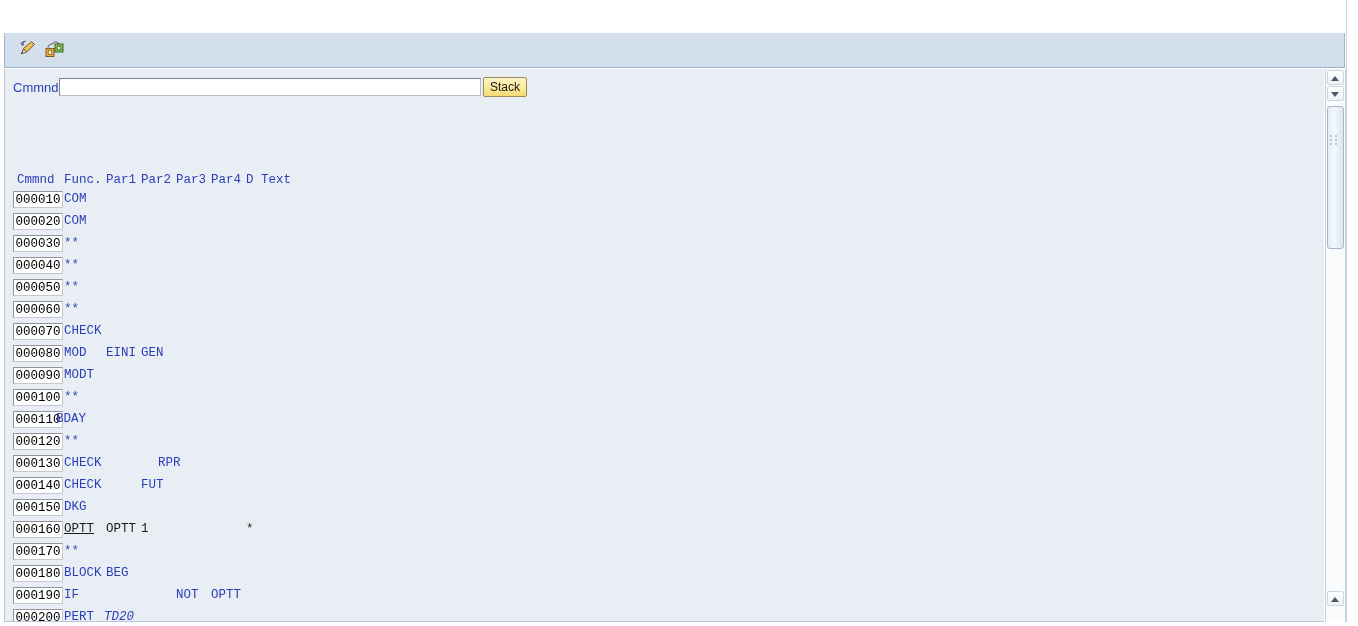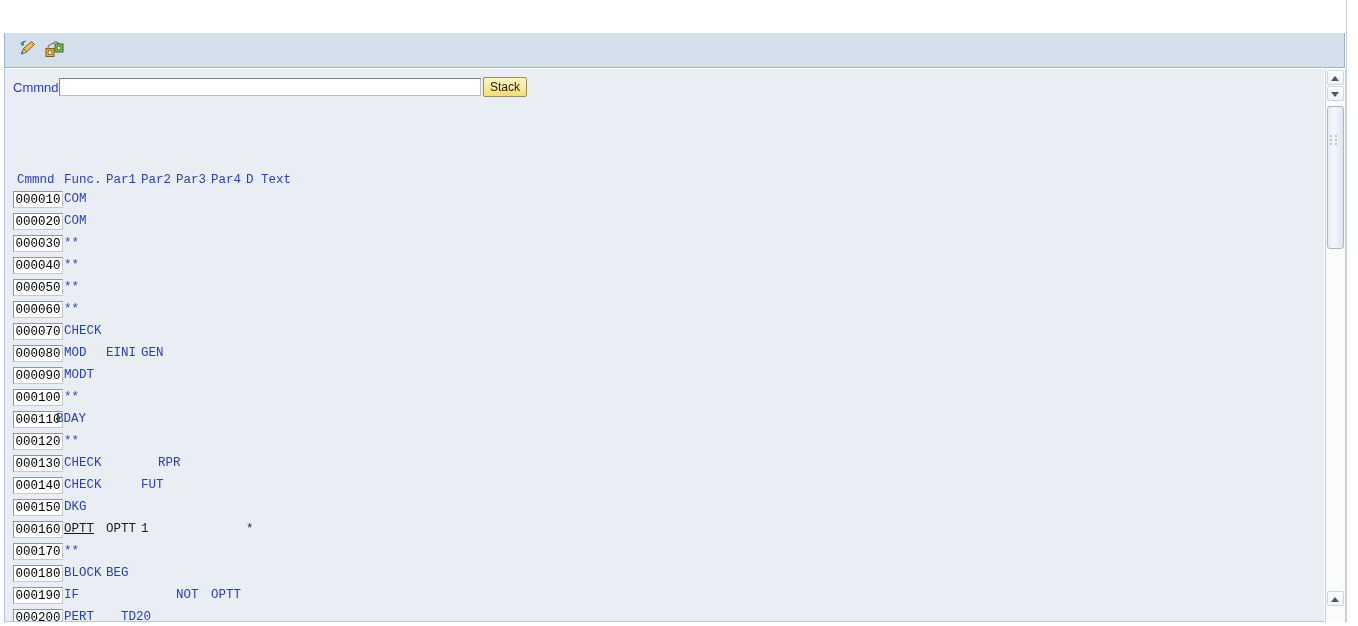--- a/index.html
+++ b/index.html
@@ -416,21 +416,21 @@
         </div>
         <div class="row" style="top: 518px;">
           <input type="text" class="lineno" value="000190" style="">
           <div class="cell" style="left: 59px;">IF</div>
           <div class="cell" style="left: 171px;">NOT</div>
           <div class="cell" style="left: 206px;">OPTT</div>
         </div>
         <div class="row" style="top: 540px;">
           <input type="text" class="lineno" value="000200" style="">
           <div class="cell" style="left: 59px;">PERT</div>
-          <div class="cell" style="left: 116px;">TD20</div>
+          <div class="cell" style="left: 99px; font-style: italic;">TD20</div>
         </div>
         <div class="row" style="top: 562px;"></div>
       </div>
 
   </div>
 
   <div class="scrollbar">
     <div class="sb-arrow up">
         <span class="tri"></span>
       </div>

